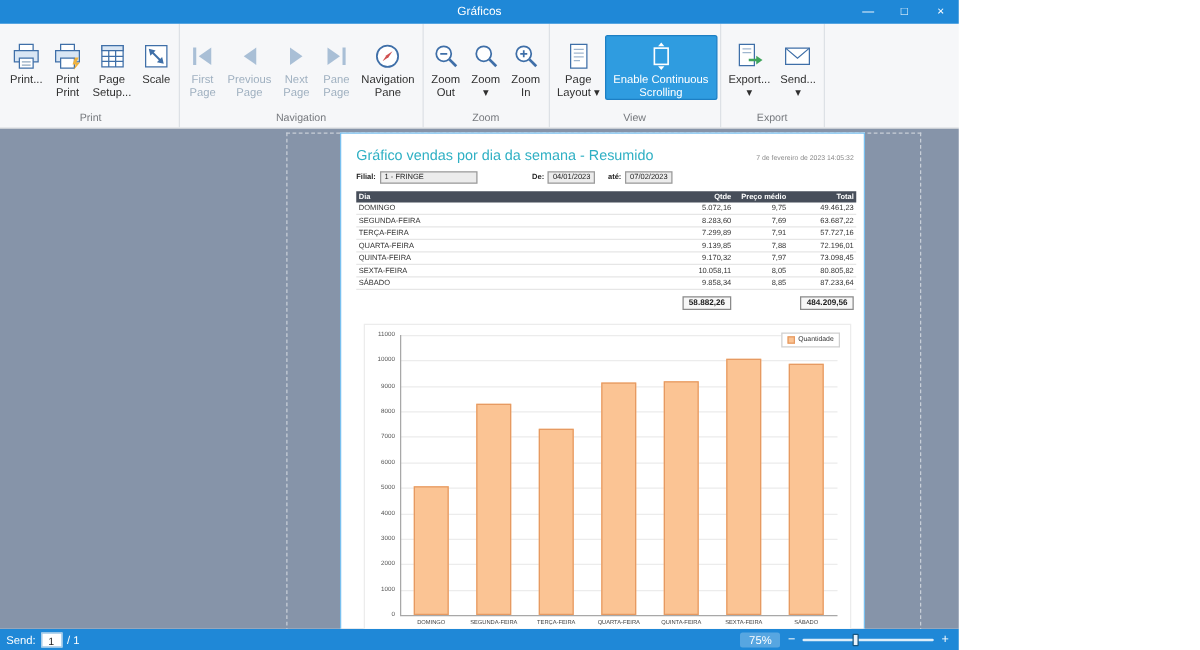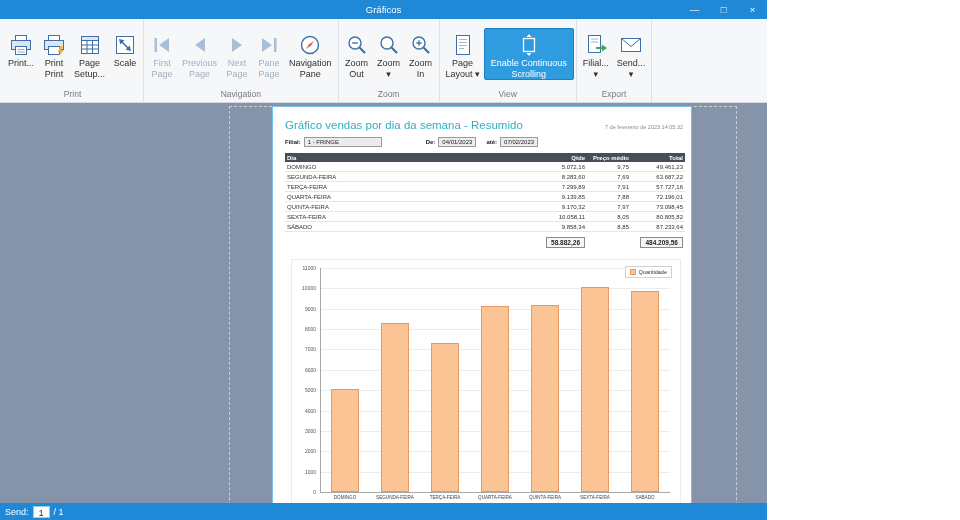--- a/index.html
+++ b/index.html
@@ -283,21 +283,21 @@
         <div class="rbtn">
           <span class="ricon">
               <svg width="24" height="24" viewBox="0 0 24 24">
                 <rect x="4.5" y="2.5" width="12" height="17" fill="#fff" stroke="#3f6fa8"></rect>
                 <line x1="7" y1="6" x2="14" y2="6" stroke="#9fb6cf"></line>
                 <line x1="7" y1="9" x2="14" y2="9" stroke="#9fb6cf"></line>
                 <line x1="12" y1="15" x2="19" y2="15" stroke="#3fa45c" stroke-width="2"></line>
                 <polygon points="18,11.5 23,15 18,18.5" fill="#3fa45c"></polygon>
               </svg>
             </span>
-          <span class="l">Filial...</span>
+          <span class="l">Export...</span>
           <span class="l">▾</span>
         </div>
         <div class="rbtn">
           <span class="ricon">
               <svg width="24" height="24" viewBox="0 0 24 24">
                 <rect x="2.5" y="5.5" width="19" height="13" fill="#fff" stroke="#3f6fa8"></rect>
                 <polyline points="2.5,5.5 12,13.5 21.5,5.5" fill="none" stroke="#3f6fa8"></polyline>
               </svg>
             </span>
           <span class="l">Send...</span>
@@ -433,15 +433,23 @@
           </div>
         </div>
 
     </div>
   </div>
 
   <div class="statusbar">
     <span>Send:</span>
     <span class="sb-input">1</span>
     <span>/ 1</span>
+    <div class="sb-right">
+      <span class="sb-zoombox">75%</span>
+      <span class="sb-glyph">−</span>
+      <div class="sb-track">
+        <div class="sb-thumb"></div>
+      </div>
+      <span class="sb-glyph">+</span>
+    </div>
   </div>
 
 </div>
 
 </body></html>

